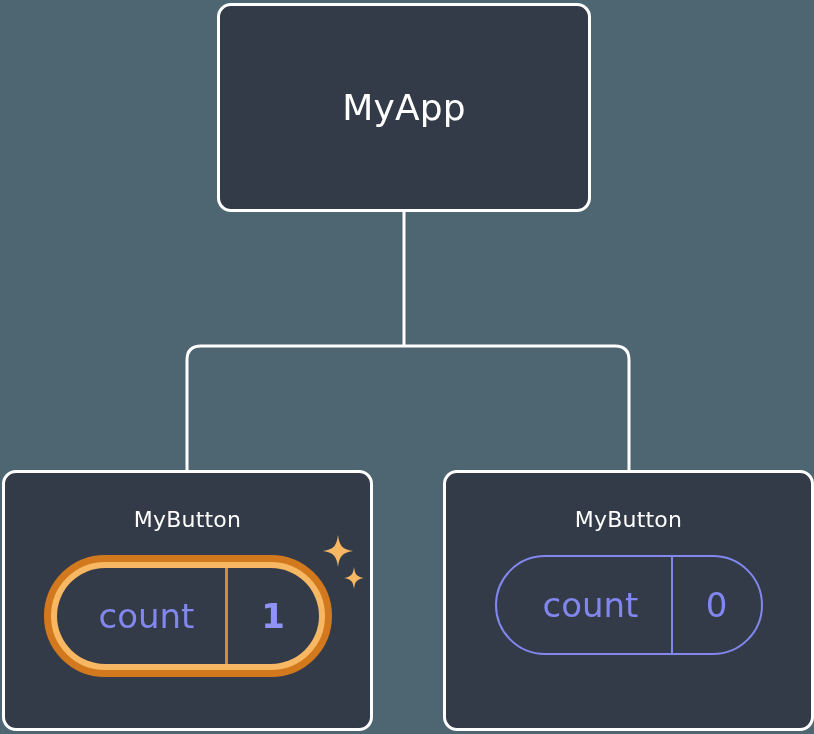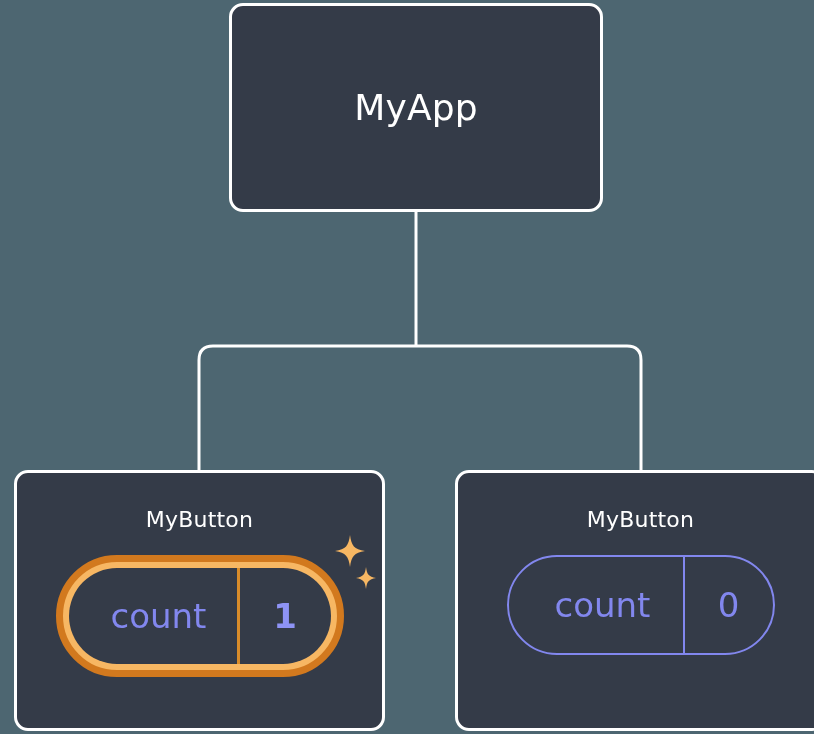--- a/index.html
+++ b/index.html
@@ -11,21 +11,20 @@
     width: 814px;
     height: 734px;
     background: #4d6671;
     font-family: "DejaVu Sans", "Liberation Sans", sans-serif;
     overflow: hidden;
   }
   #stage {
     position: relative;
     width: 698px;
     height: 734px;
-    margin-left: 12px;
   }
 
   
   #connectors {
     position: absolute;
     left: 0;
     top: 0;
     width: 814px;
     height: 734px;
   }

